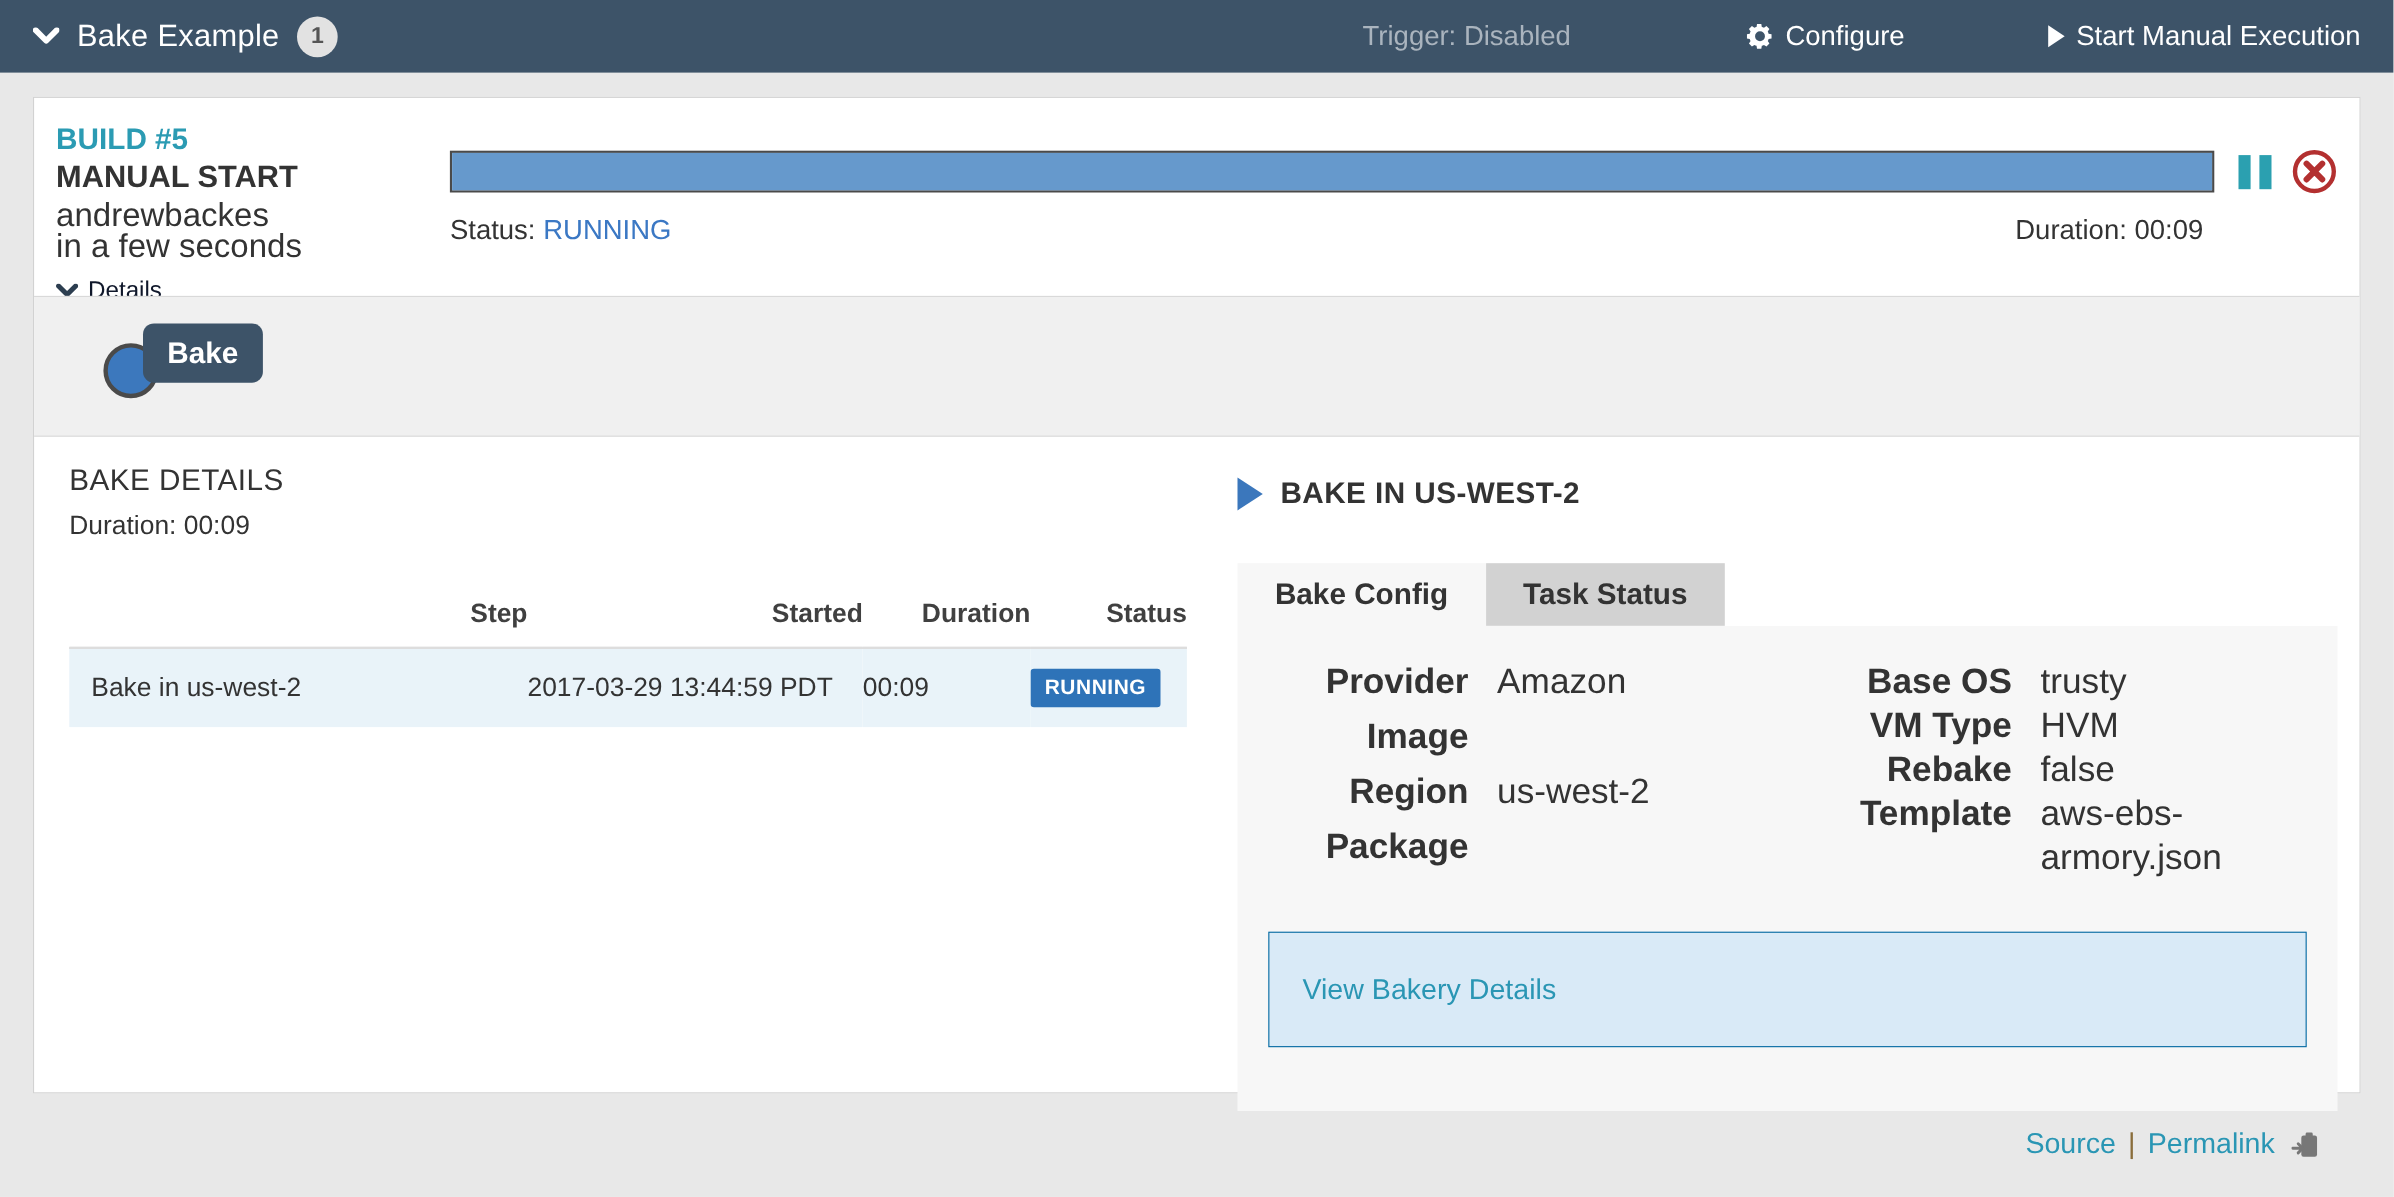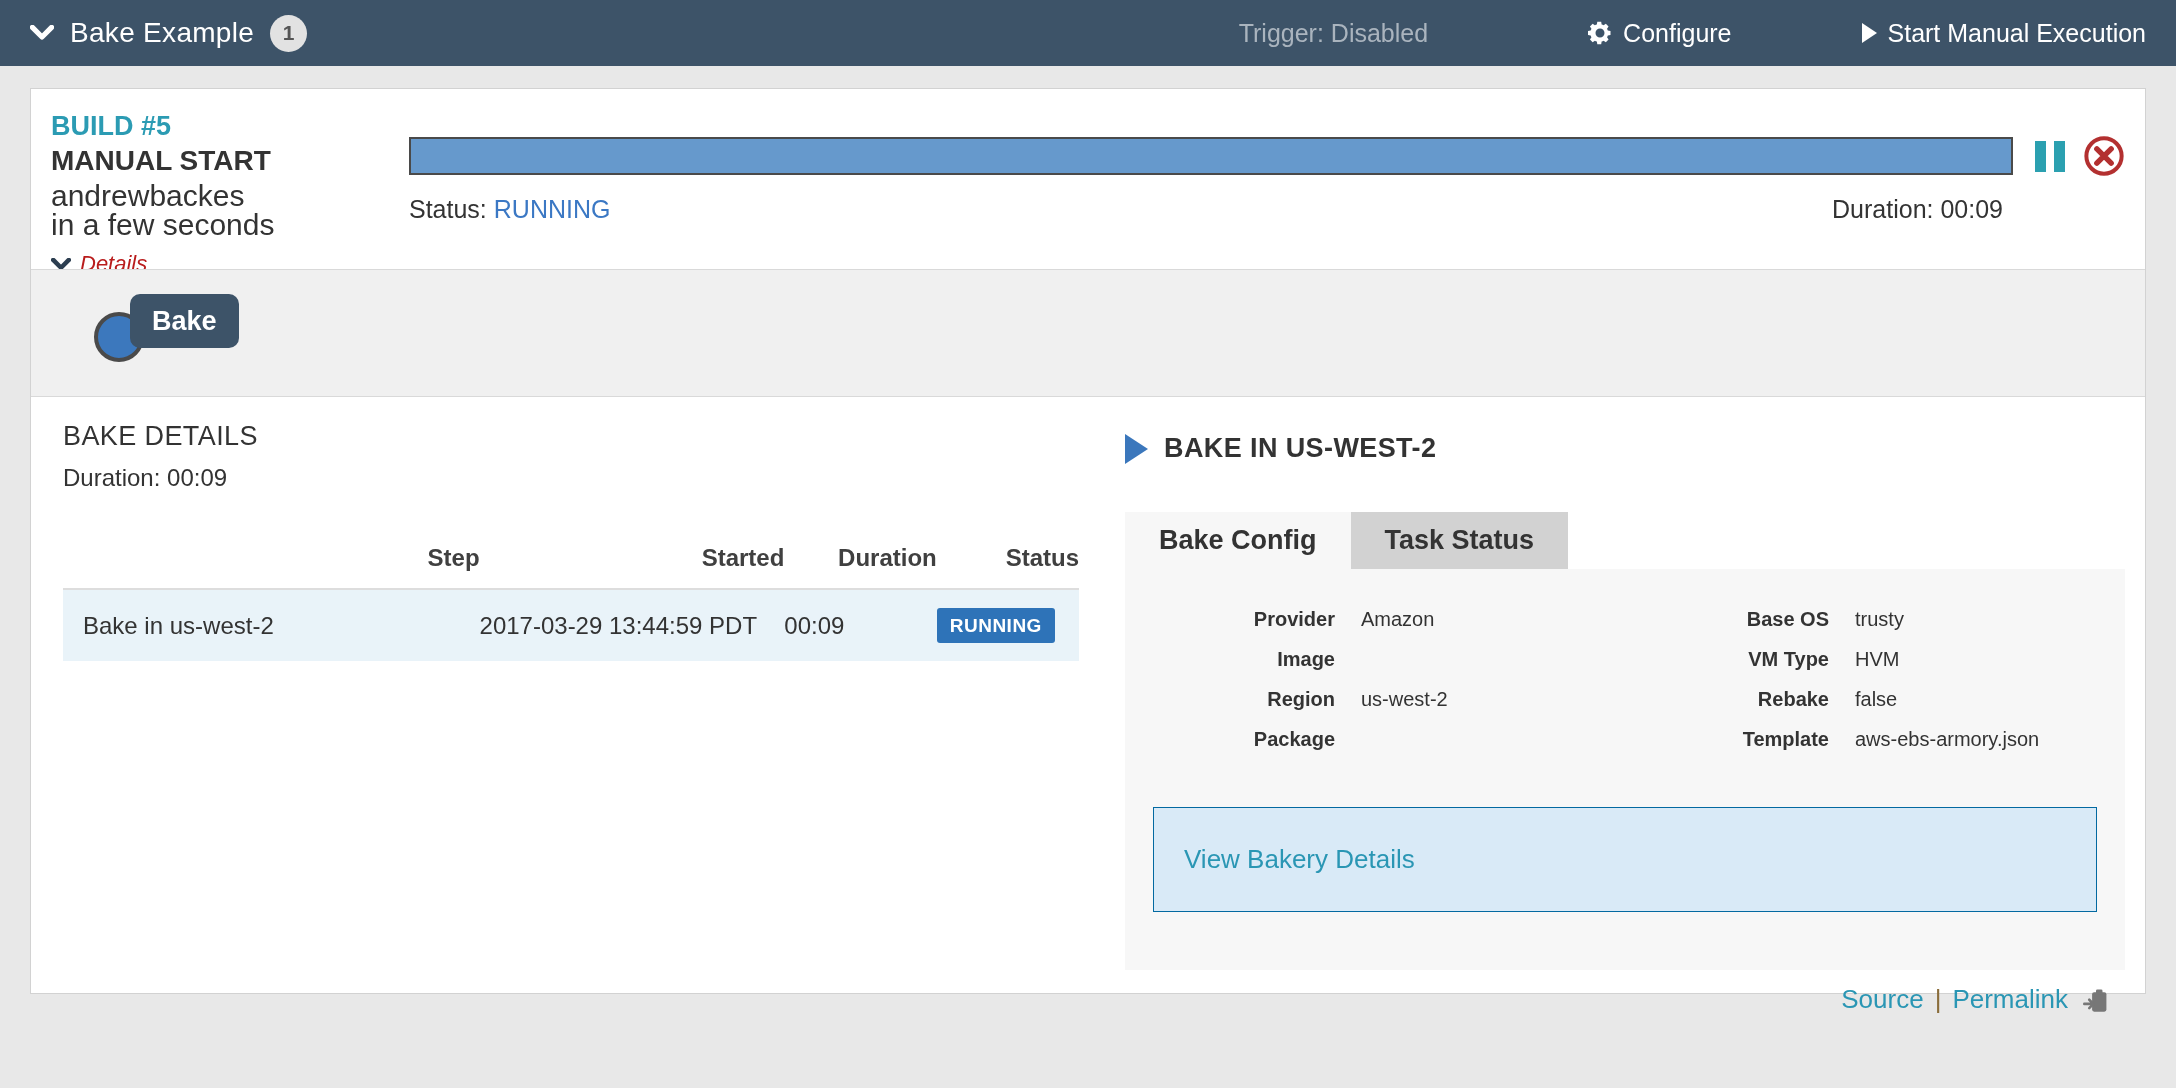--- a/index.html
+++ b/index.html
@@ -32,21 +32,21 @@
     height: 906px; display: flex; flex-direction: column;
   }
 
   
   .summary { display: flex; padding: 20px 20px 0 20px; height: 180px; }
   .summary-left { width: 358px; padding-top: 2px; }
   .build-label { color: #2b9bb3; font-weight: bold; font-size: 27px; margin-bottom: 3px; }
   .start-type { font-weight: bold; font-size: 28px; color: #333; margin-bottom: 4px; }
   .user-line, .time-line { font-size: 30px; line-height: 29px; color: #333; }
   .details-toggle { display: inline-flex; align-items: center; gap: 9px; margin-top: 12px; cursor: pointer; }
-  .details-toggle .lbl { font-size: 22px; color: #b91c1c; text-decoration: underline; font-style: italic; }
+  .details-toggle .lbl { font-size: 22px; color: #0f172a; text-decoration: underline; }
   .summary-right { flex: 1; padding-top: 26px; }
   .bar-row { display: flex; align-items: center; }
   .progress { flex: 1; height: 38px; border: 2px solid #4a4a4a; background: #fff; cursor: pointer; }
   .progress-fill { height: 100%; background: #6699cc; }
   .pause-btn { margin-left: 22px; display: flex; gap: 8px; cursor: pointer; }
   .pause-btn i { display: block; width: 11px; height: 31px; background: #2ba0b0; }
   .cancel-btn { margin-left: 18px; width: 42px; height: 42px; cursor: pointer; }
   .status-row { display: flex; justify-content: space-between; margin-top: 18px; margin-right: 122px; font-size: 25px; }
   .status-link { color: #3b78c4; cursor: pointer; text-decoration: none; }
 
@@ -84,21 +84,21 @@
 
   .right-col { flex: 1; margin-left: 46px; display: flex; flex-direction: column; }
   .stage-title { display: flex; align-items: center; gap: 16px; font-size: 27px; font-weight: bold; letter-spacing: .4px; margin: 12px 0 0; }
   .play-lg { width: 0; height: 0; border-left: 23px solid #3b77bc; border-top: 15px solid transparent; border-bottom: 15px solid transparent; }
   .tabs { display: flex; margin-top: 48px; }
   .tab { height: 57px; line-height: 57px; padding: 0 34px; font-size: 27px; font-weight: bold; color: #333; cursor: pointer; }
   .tab.active { background: #f7f7f7; }
   .tab.inactive { background: #d2d2d2; }
   .panel { background: #f7f7f7; padding: 30px 28px 58px; }
   .kv-groups { display: flex; margin-left: 10px; }
-  .kv { display: grid; grid-template-columns: 172px 200px; column-gap: 26px; font-size: 20px; line-height: 40px; }
+  .kv { display: grid; grid-template-columns: 172px 200px; column-gap: 26px; font-size: 32px; line-height: 40px; }
   .kv .k { text-align: right; font-weight: bold; color: #333; }
   .kv .v { color: #333; }
   .kv.rightgrp { margin-left: 96px; grid-template-columns: 172px 212px; }
   .bakery-box { margin-top: 48px; background: #d9eaf7; border: 1px solid #0369a1; padding: 36px 30px; }
   .bakery-box a { color: #2a96b4; font-size: 26px; text-decoration: none; cursor: pointer; }
   .source-row { display: flex; justify-content: flex-end; align-items: center; gap: 11px; margin-top: 14px; padding-right: 16px; font-size: 26px; }
   .source-row a { color: #2a96b4; text-decoration: none; cursor: pointer; }
   .source-row .sep { color: #8a6d3b; }
   .clip-icon { margin-left: 4px; cursor: pointer; display: inline-flex; }
 </style>

